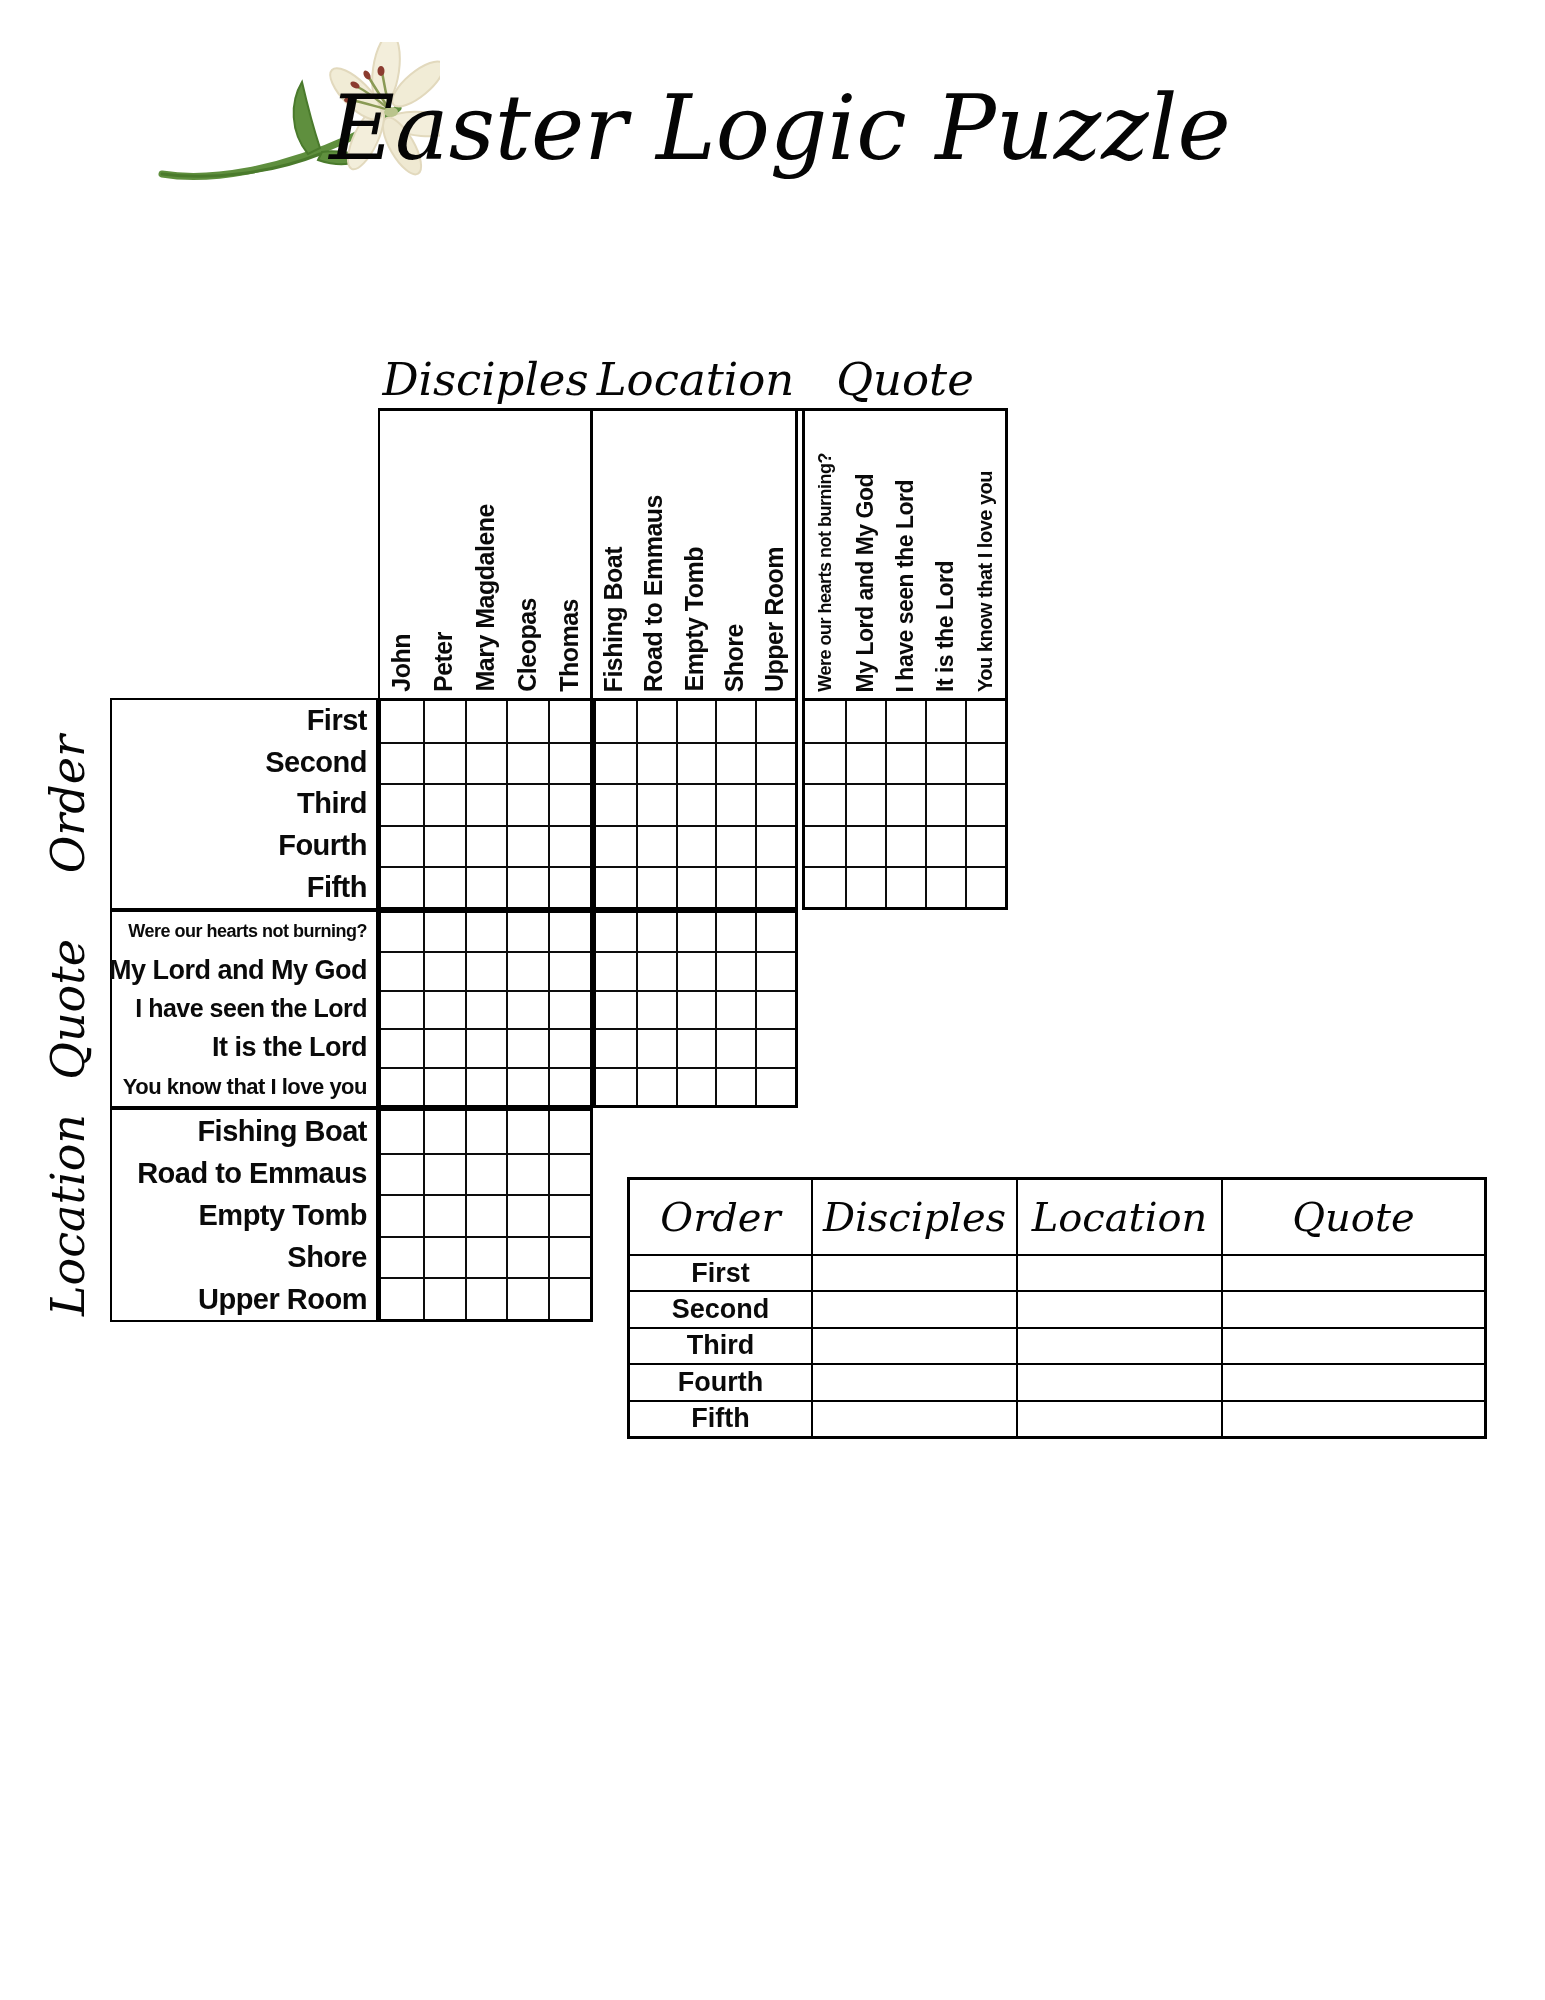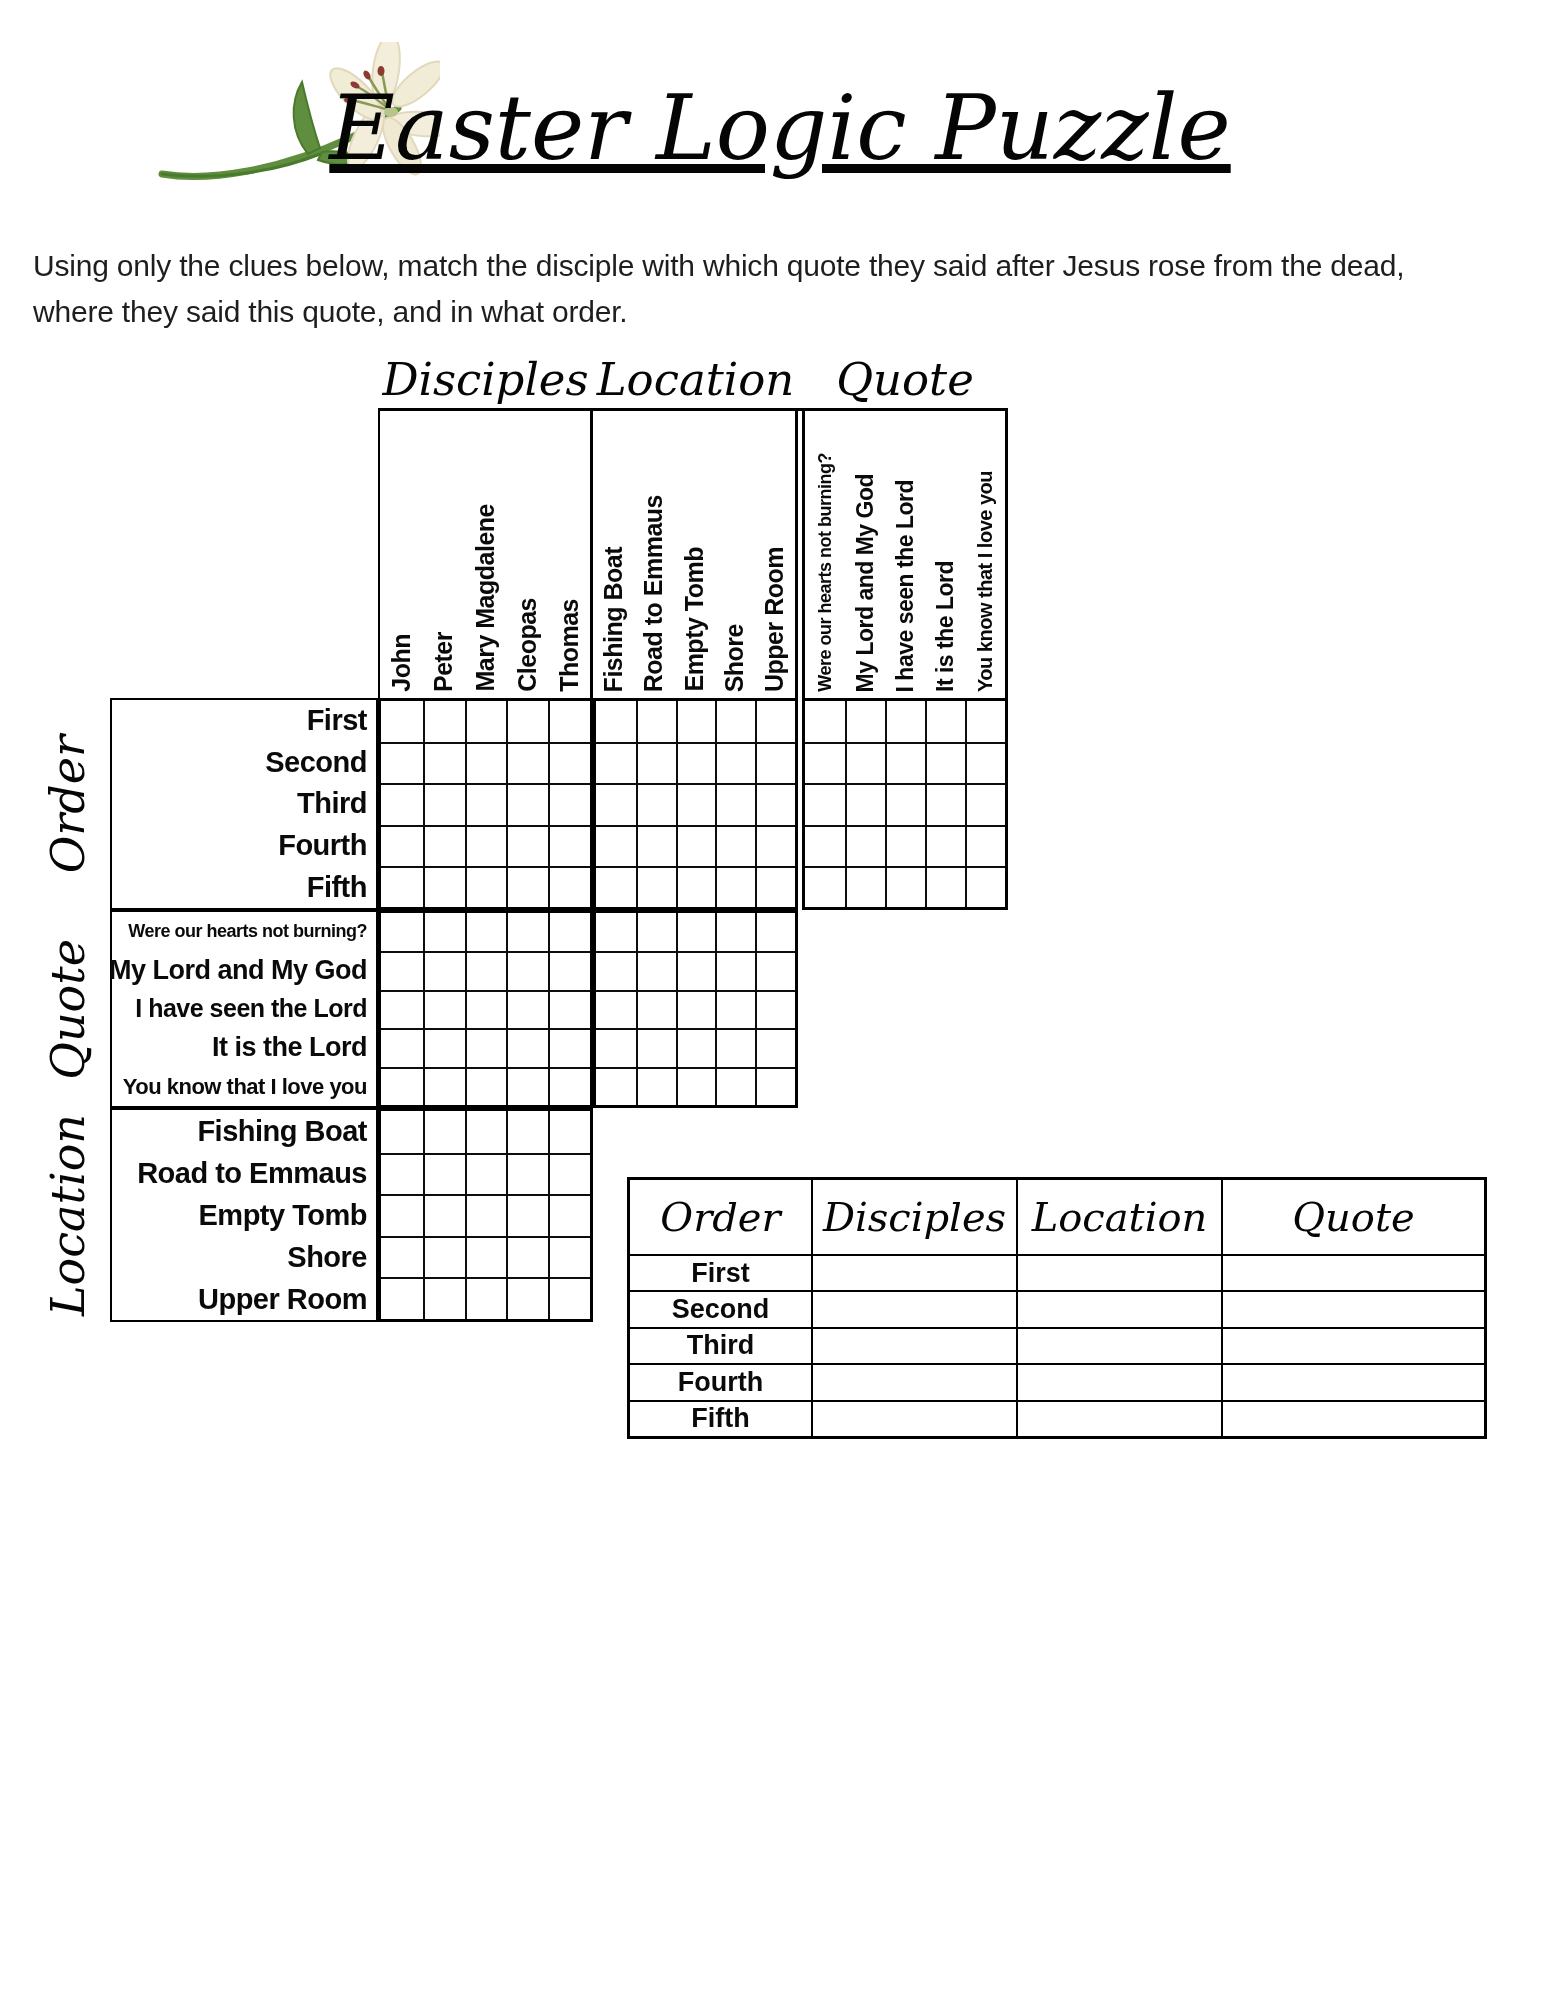--- a/index.html
+++ b/index.html
@@ -3,21 +3,21 @@
 <meta charset="utf-8">
 <style>
   html,body{margin:0;padding:0;background:#fff;}
   .page{position:relative;width:1545px;height:2000px;background:#fff;overflow:hidden;
         font-family:"Liberation Sans",sans-serif;color:#000;}
 
   
   .title{position:absolute;left:390px;top:50px;width:780px;height:155px;
          display:flex;align-items:center;justify-content:center;
          font-family:"DejaVu Serif",serif;font-style:italic;font-size:90px;
-         white-space:nowrap;color:#050505;text-decoration:underline;}
+         white-space:nowrap;color:#050505;}
   .lily{position:absolute;left:150px;top:42px;width:290px;height:180px;}
 
   
   .instr{position:absolute;left:33px;top:243px;width:1480px;
          font-size:30px;line-height:46px;color:#1e1e1e;letter-spacing:-0.2px;}
 
   
   .cat-header{position:absolute;top:350px;height:58px;display:flex;align-items:center;justify-content:center;
          font-family:"DejaVu Serif",serif;font-style:italic;font-size:45px;color:#050505;}
   .hdr-line{position:absolute;left:378px;top:408px;width:630px;height:3px;background:#000;}
@@ -92,24 +92,20 @@
       <ellipse cx="205" cy="43" rx="5" ry="3" transform="rotate(30 205 43)"></ellipse>
       <ellipse cx="217" cy="33" rx="5" ry="3" transform="rotate(60 217 33)"></ellipse>
       <ellipse cx="231" cy="29" rx="3.5" ry="5"></ellipse>
       <ellipse cx="199" cy="58" rx="5" ry="3"></ellipse>
     </g>
     <ellipse cx="241" cy="70" rx="7" ry="5" fill="#b9c48c"></ellipse>
   </svg>
 
   <div class="title">Easter Logic Puzzle</div>
 
-  <div class="instr">
-    <div>Using only the clues below, match the disciple with which quote they said after Jesus rose from the dead,</div>
-    <div>where they said this quote, and in what order.</div>
-  </div>
 
   <div class="cat-header" style="left:378px;width:215px;">Disciples</div>
   <div class="cat-header" style="left:593px;width:205px;">Location</div>
   <div class="cat-header" style="left:802px;width:206px;">Quote</div>
   <div class="hdr-line"></div>
 
   <div class="hdr hdr-d">
     <div class="vcell">
         <span>John</span>
       </div>

